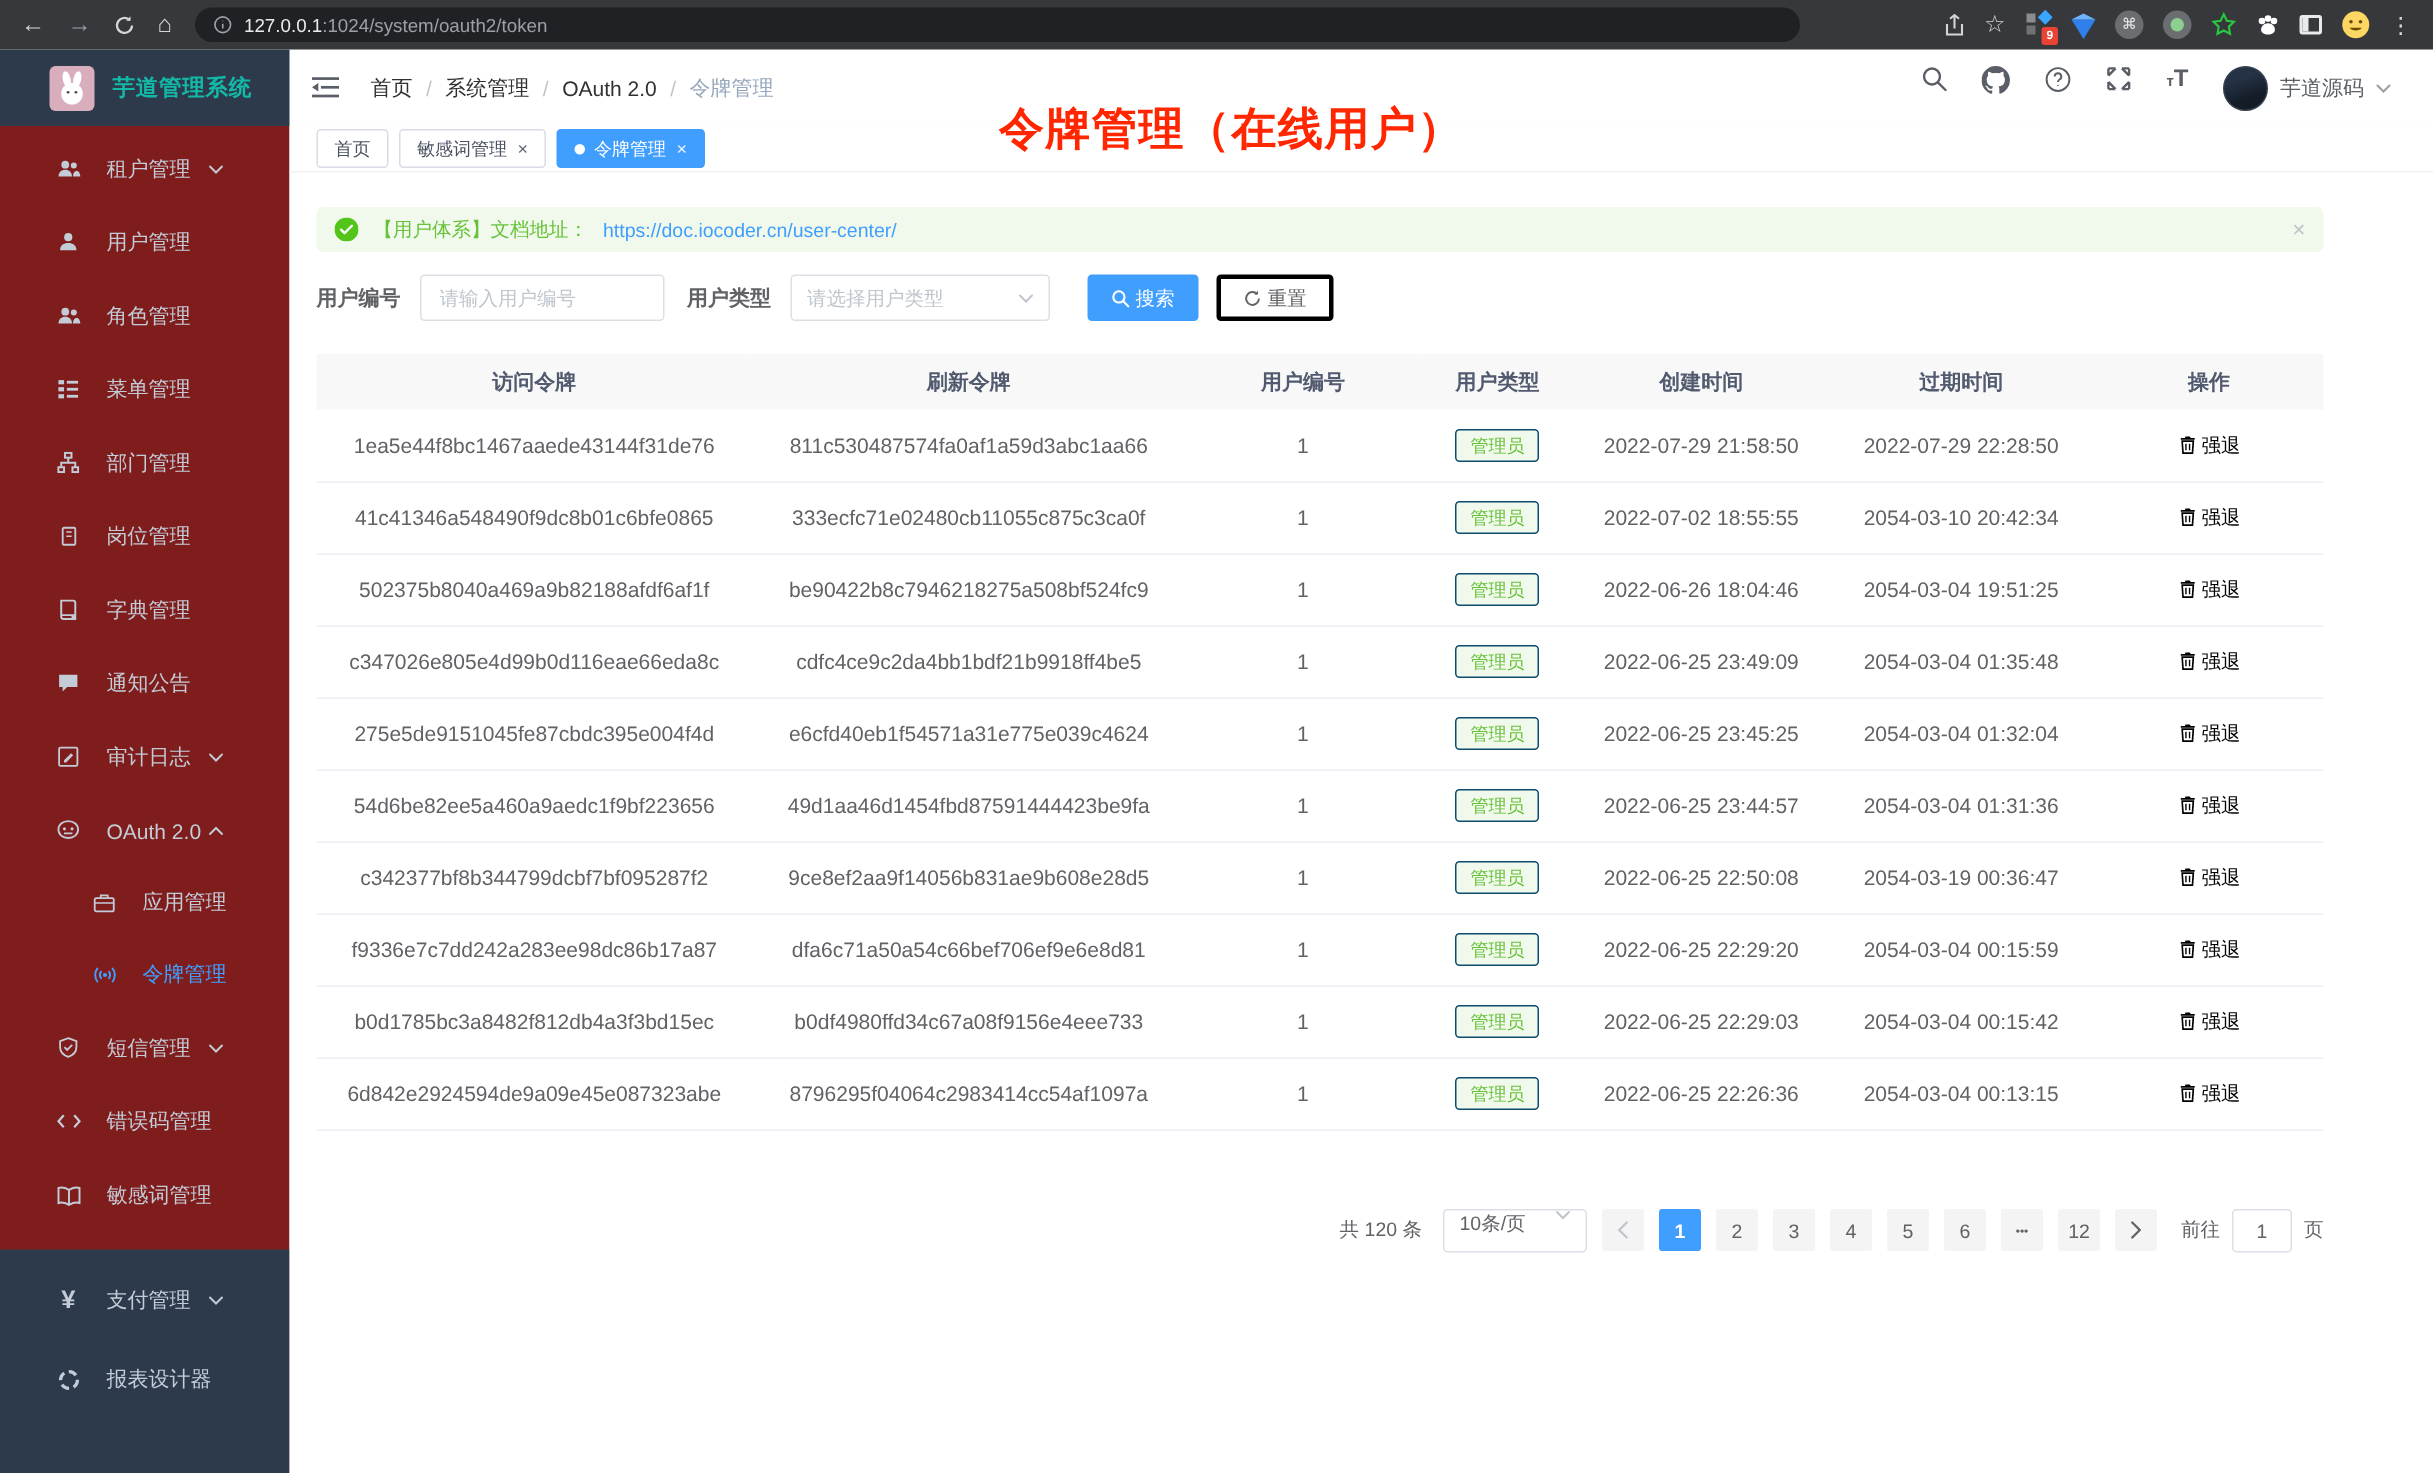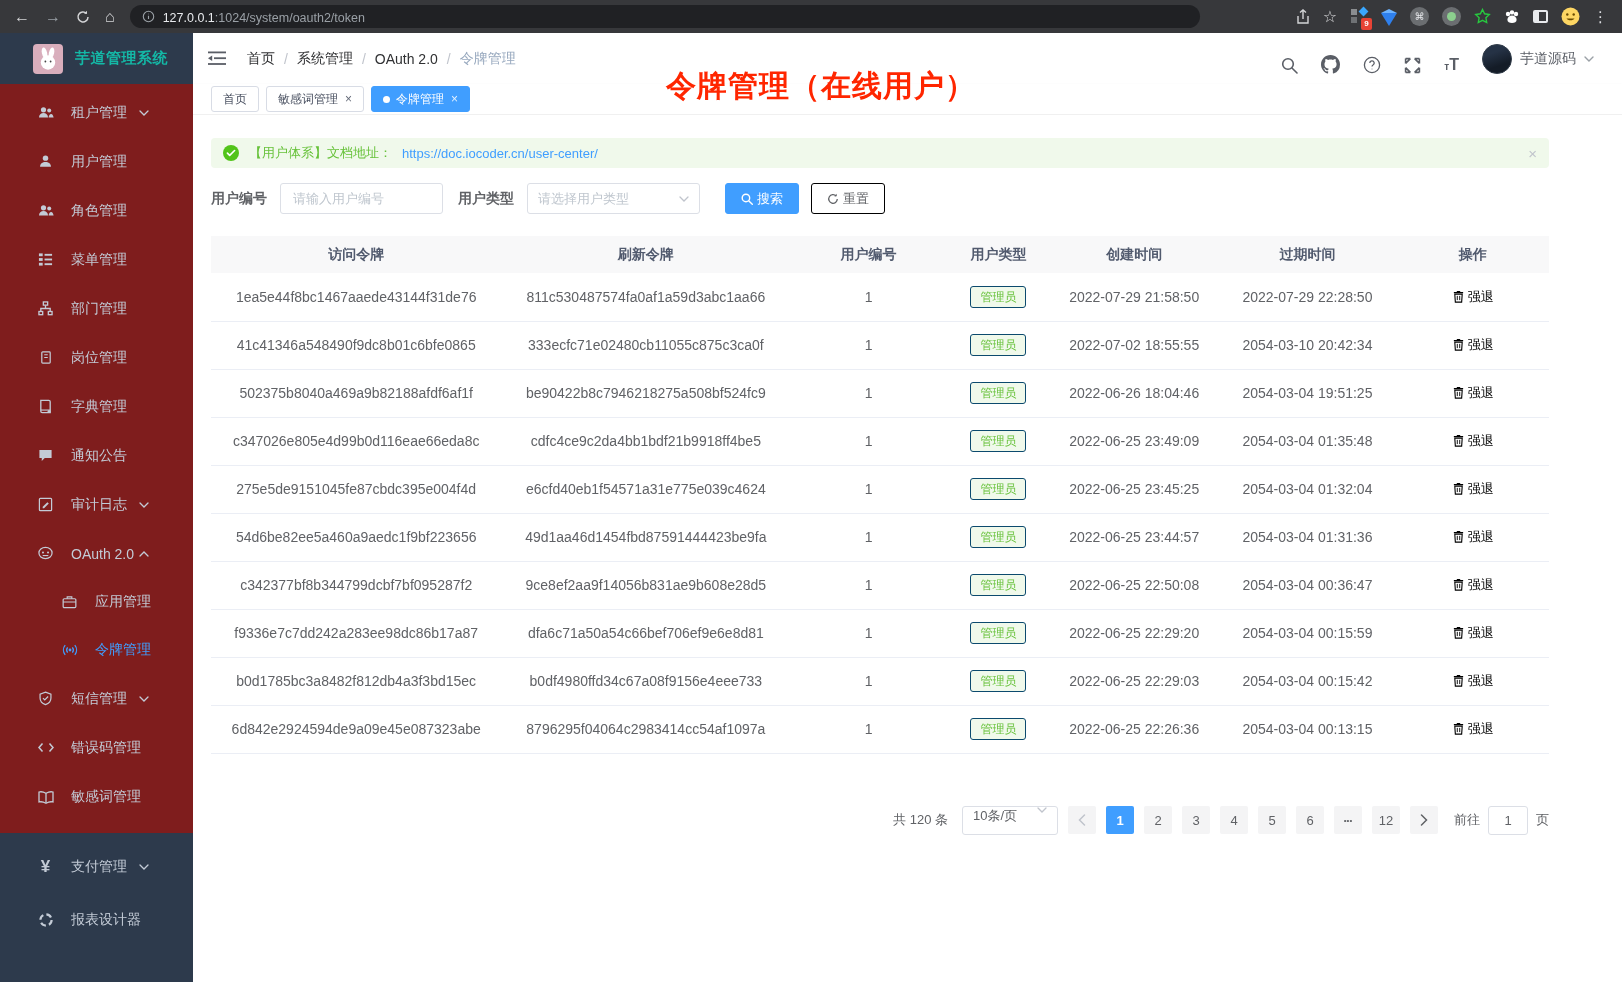--- a/index.html
+++ b/index.html
@@ -51,21 +51,21 @@
   .yen-glyph { font-size:17px; font-weight:bold; }
 
   
   .app-header { position:absolute; top:33px; left:193px; right:0; height:51px; background:#fff;
     display:flex; align-items:center; padding:0 28px 0 15px; }
   .collapse-btn { color:#5a5e66; margin-right:20px; cursor:pointer; display:inline-flex; }
   .crumbs { display:flex; align-items:center; gap:9px; font-size:14px; }
   .crumb { color:#303133; cursor:pointer; }
   .crumb.last { color:#97a8be; cursor:default; }
   .crumb-sep { color:#c0c4cc; }
-  .hdr-right { margin-left:auto; display:flex; align-items:flex-end; gap:23px; color:#5a5e66; }
+  .hdr-right { margin-left:auto; display:flex; align-items:flex-start; gap:23px; color:#5a5e66; }
   .hdr-ic { cursor:pointer; display:inline-flex; color:#5a5e66; }
   .avatar { width:30px; height:30px; border-radius:50%; background:#1d2733; border:1px solid #35404d; cursor:pointer;
     background-image:linear-gradient(160deg,#253245 30%,#141c27 70%); }
   .hdr-user { display:flex; align-items:center; gap:8px; cursor:pointer; }
   .hdr-name { font-size:14px; color:#5a5e66; }
   .tt-ic { font-weight:bold; color:#5a5e66; cursor:pointer; }
   .tt-ic .small { font-size:10px; } .tt-ic .big { font-size:16px; }
 
   
   .tabbar { position:absolute; top:84px; left:193px; right:0; height:31px; background:#fff;
@@ -94,21 +94,21 @@
   .f-label { font-size:14px; font-weight:bold; color:#606266; margin-right:13px; }
   .f-input { width:163px; height:31px; border:1px solid #dcdfe6; border-radius:3px; padding:0 12px;
     font-size:13px; color:#606266; outline:none; margin-right:15px; font-family:inherit; }
   .f-input::placeholder { color:#bfc6ce; }
   .f-select { width:173px; height:31px; border:1px solid #dcdfe6; border-radius:3px; padding:0 10px;
     display:flex; align-items:center; justify-content:space-between; color:#bfc6ce; font-size:13px;
     margin-right:13px; cursor:pointer; }
   .btn { height:31px; border-radius:3px; display:inline-flex; align-items:center; gap:4px;
     padding:0 15px; font-size:13px; cursor:pointer; margin-left:12px; }
   .btn-primary { background:#409eff; color:#fff; border:1px solid #409eff; }
-  .btn-plain { background:#fff; color:#606266; border:1px solid #000000; }
+  .btn-plain { background:#fff; color:#606266; border:3px solid #000000; }
 
   table.tokens { margin-top:22px; width:100%; border-collapse:collapse; table-layout:fixed; }
   .tokens th { background:#f8f8f9; height:37px; font-size:14px; font-weight:bold; color:#515a6e; text-align:center; }
   .tokens th:nth-child(1){width:21.7%;} .tokens th:nth-child(2){width:21.6%;}
   .tokens th:nth-child(3){width:11.7%;} .tokens th:nth-child(4){width:7.7%;}
   .tokens th:nth-child(5){width:12.6%;} .tokens th:nth-child(6){width:13.3%;}
   .tokens th:nth-child(7){width:11.4%;}
   .tokens td { height:48px; border-bottom:1px solid #ebeef5; text-align:center; font-size:14px; color:#606266;
     overflow:hidden; white-space:nowrap; }
   .badge { display:inline-block; padding:0 9px; height:22px; line-height:20px; background:#f0f9eb;
@@ -637,21 +637,21 @@
               </span>
               <span>强退</span>
             </a></td>
         </tr>
         <tr>
           <td>c342377bf8b344799dcbf7bf095287f2</td>
           <td>9ce8ef2aa9f14056b831ae9b608e28d5</td>
           <td>1</td>
           <td><span class="badge">管理员</span></td>
           <td>2022-06-25 22:50:08</td>
-          <td>2054-03-04 00:36:47</td>
+          <td>2054-03-19 00:36:47</td>
           <td><a class="kick">
               <span class="icon">
                 <svg width="13" height="13" viewBox="0 0 14 14" fill="currentColor">
                   <path d="M5.4 1h3.2l.5 1.1H12v1.3H2V2.1h2.9z"></path>
                   <path d="M3 4.4h8l-.6 8.6H3.6z" fill="none" stroke="currentColor" stroke-width="1.2"></path>
                   <path d="M5.7 6.3v4.6M8.3 6.3v4.6" stroke="currentColor" stroke-width="1" fill="none"></path>
                 </svg>
               </span>
               <span>强退</span>
             </a></td>

